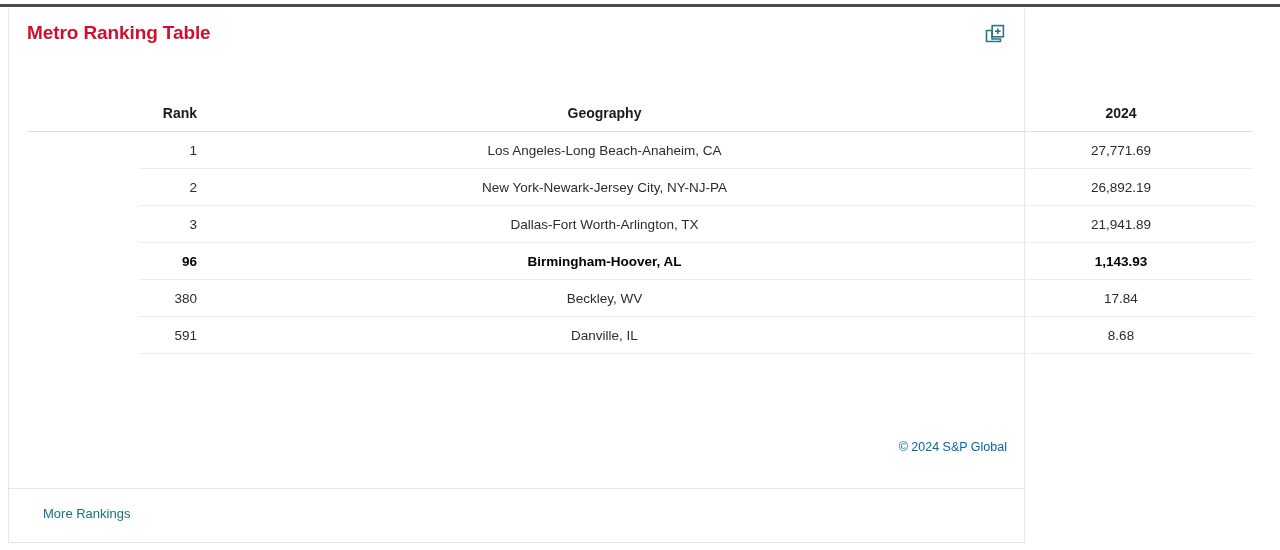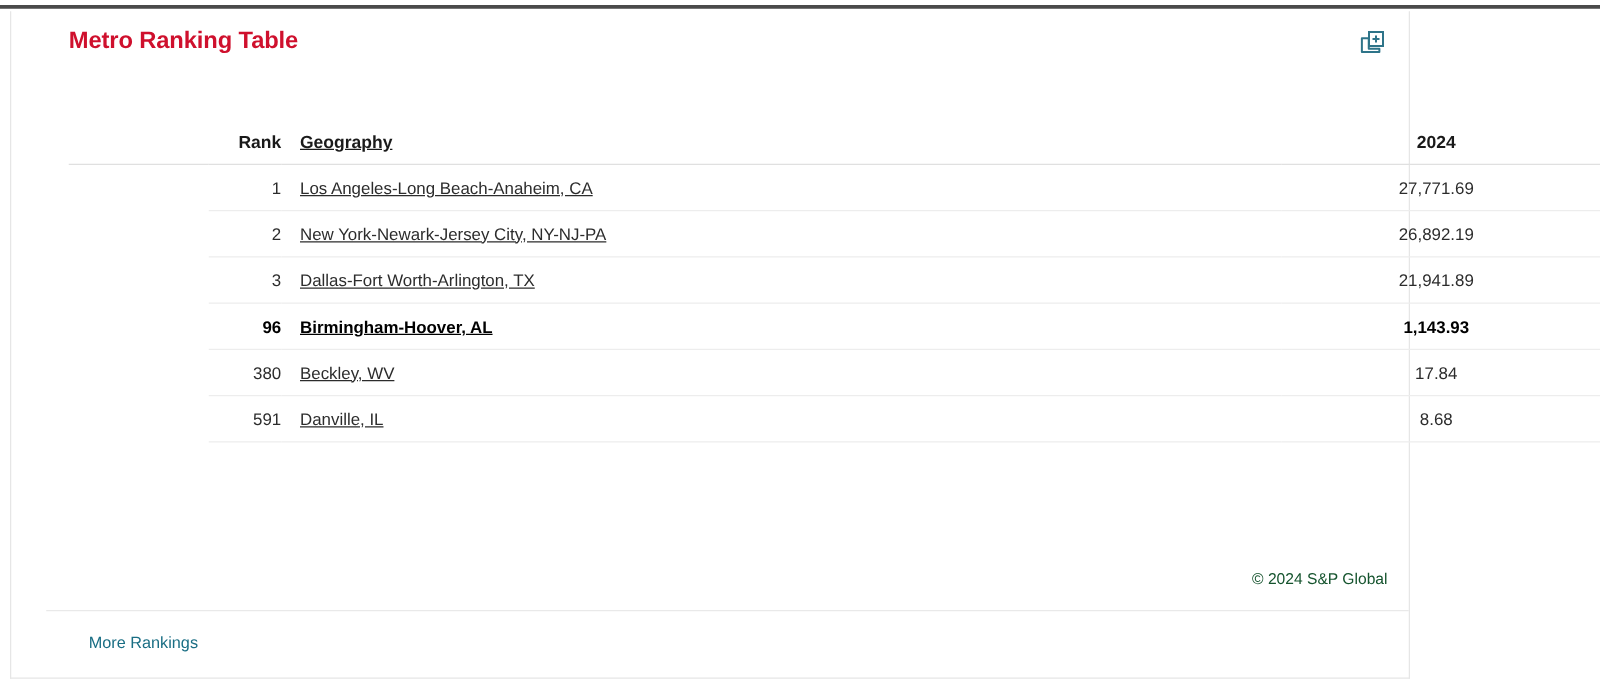--- a/index.html
+++ b/index.html
@@ -23,27 +23,26 @@
     width: 1280px;
     height: 3px;
     background: #4a4a4a;
   }
 
   
   .card {
     position: absolute;
     top: 9px;
     left: 8px;
-    width: 1120px;
+    width: 1017px;
     height: 534px;
     background: #ffffff;
     border: 1px solid #e6e6e6;
     border-top: none;
     box-sizing: border-box;
-    padding-left: 28px;
   }
 
   .card-body {
     position: relative;
     height: 100%;
   }
 
   .title {
     position: absolute;
     left: 18px;
@@ -119,36 +118,36 @@
   }
   .rank-table td {
     font-size: 13.5px;
     color: #2c2c2c;
     height: 36px;
     padding: 0;
     border-bottom: 1px solid #ededed;
     vertical-align: middle;
   }
   .rank-table th.th-rank, .rank-table td.td-rank { text-align: right; padding-right: 0; }
-  .rank-table th.th-geo,  .rank-table td.td-geo  { text-align: left;  padding-left: 15px; text-decoration: underline; }
+  .rank-table th.th-geo,  .rank-table td.td-geo  { text-align: center;  padding-left: 15px; }
   .rank-table th.th-val,  .rank-table td.td-val  { text-align: center; padding-right: 8px; }
   .rank-table th.th-pad,  .rank-table td.td-pad  { border-bottom-color: transparent; }
   .rank-table th.th-pad { border-bottom: 1px solid #e0e0e0; }
 
   tr.highlight td {
     font-weight: bold;
     color: #000000;
   }
 
   .copyright {
     position: absolute;
     right: 17px;
-    top: 447px;
+    top: 431px;
     font-size: 12.5px;
-    color: #14532d;
+    color: #0369a1;
   }
 
   .footer-sep {
     position: absolute;
     left: 0;
     right: 0;
     top: 479px;
     height: 1px;
     background: #e9e9e9;
   }

